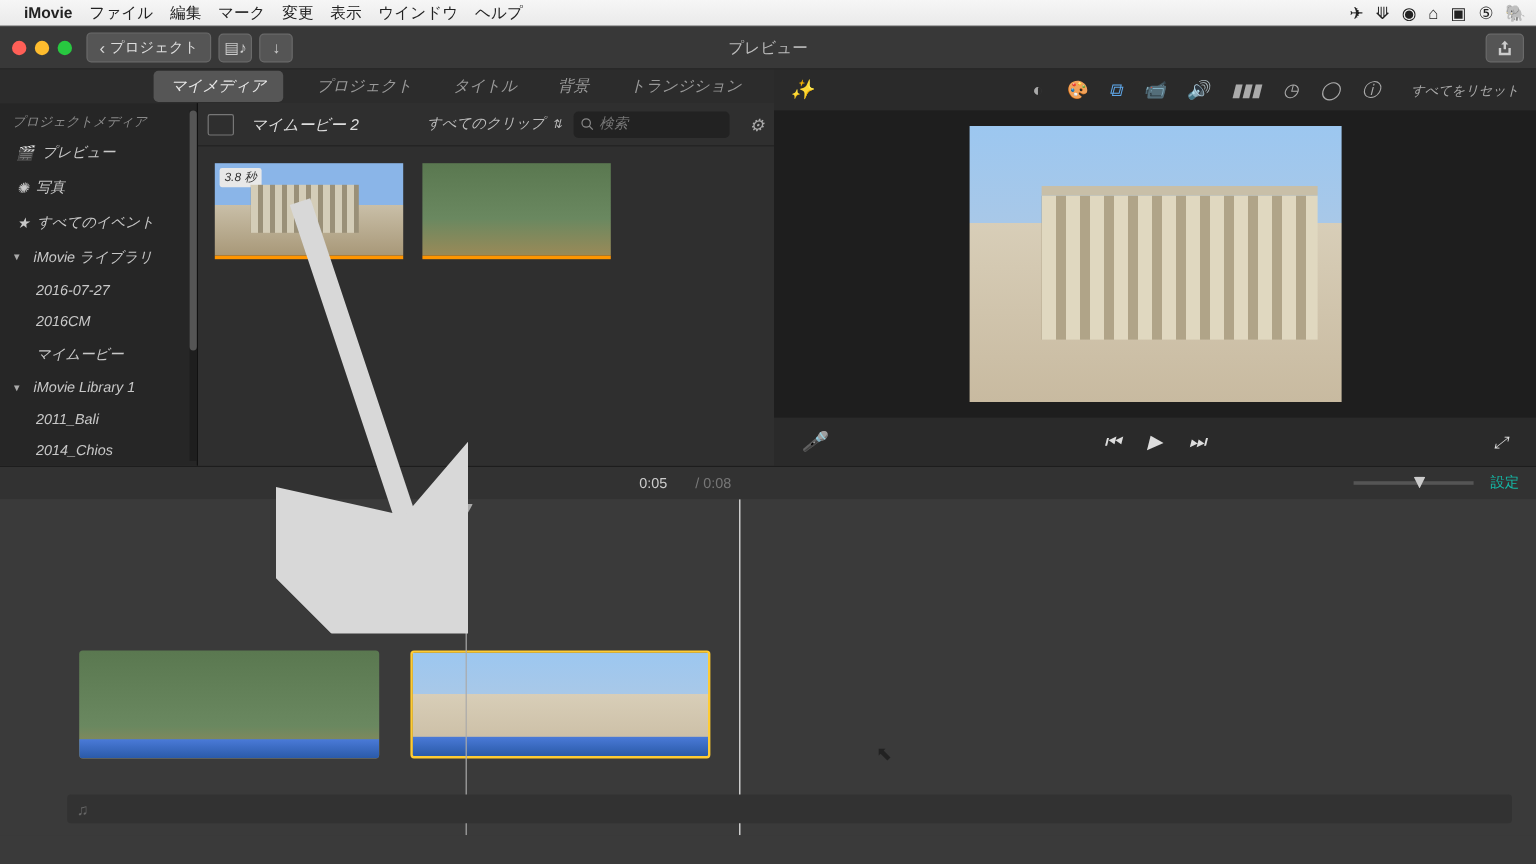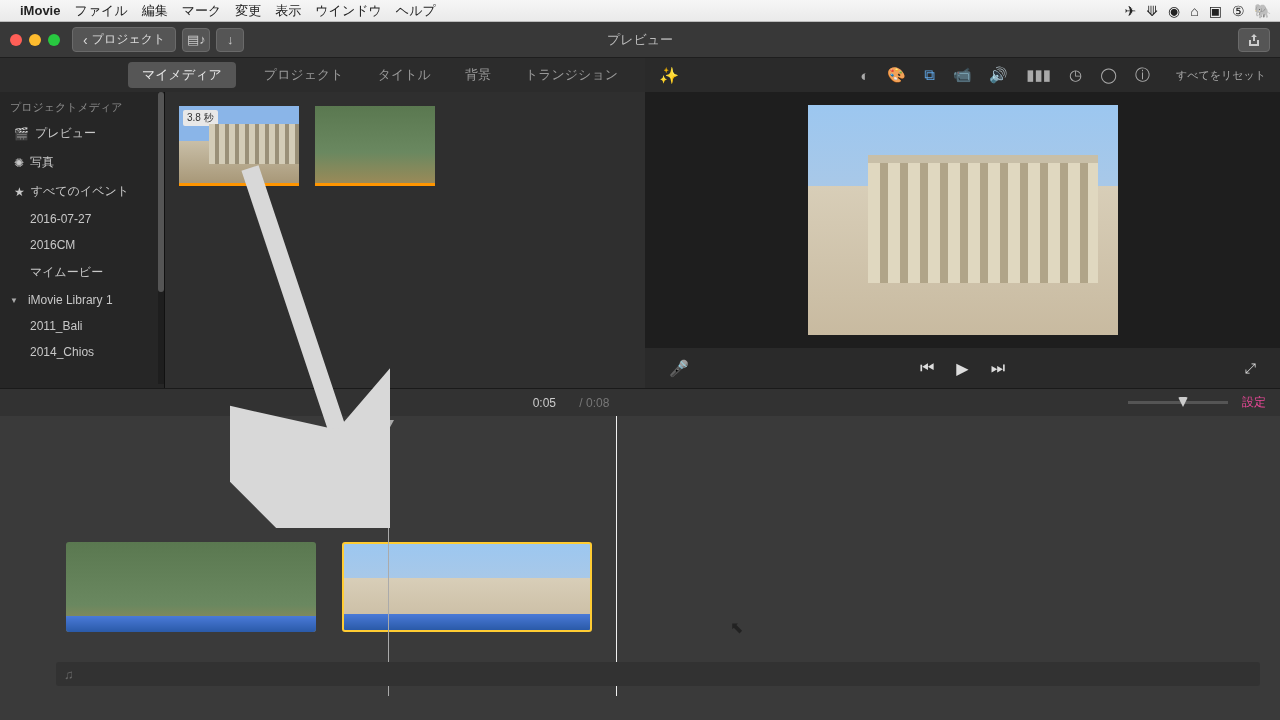--- a/index.html
+++ b/index.html
@@ -14,21 +14,21 @@
 .titlebar { height:36px; background:#383838; display:flex; align-items:center; padding:0 10px; border-bottom:1px solid #1e1e1e;}
 .traffic { display:flex; gap:7px; margin-right:12px;}
 .traffic span { width:12px; height:12px; border-radius:50%; display:inline-block;}
 .tclose{background:#ff5f57;} .tmin{background:#febc2e;} .tmax{background:#28c840;}
 .btn-proj { background:#555; border:1px solid #6a6a6a; border-radius:4px; color:#ddd; font-size:12px; padding:3px 10px; display:flex; align-items:center; gap:4px;}
 .btn-proj:before { content:"‹"; font-size:14px;}
 .tb-btn { width:28px; height:24px; background:#555; border:1px solid #6a6a6a; border-radius:4px; margin-left:6px; display:flex; align-items:center; justify-content:center; color:#ccc;}
 .title { position:absolute; left:50%; transform:translateX(-50%); color:#bbb; font-size:13px;}
 .share { margin-left:auto; width:32px; height:24px; background:#555; border:1px solid #6a6a6a; border-radius:4px; display:flex; align-items:center; justify-content:center;}
 
-.workspace { display:flex; height:330px;}
+.workspace { display:flex; height:330px;font-style:italic;}
 .leftcol { width:645px; display:flex; flex-direction:column;}
 .tabs { height:34px; background:#2c2c2c; display:flex; align-items:center; padding-left:128px; gap:22px; font-size:13px; color:#999;}
 .tabs .tab.active { background:#565656; color:#e8e8e8; padding:4px 14px; border-radius:4px;}
 .tabs .tab { padding:4px 6px;}
 
 .browser { flex:1; display:flex;}
 .sidebar { width:165px; background:#262626; border-right:1px solid #111; overflow:hidden; font-size:12px; color:#c8c8c8;}
 .sidebar .hdr { font-size:11px; color:#8a8a8a; padding:8px 10px 4px;}
 .sidebar .item { padding:6px 10px 6px 14px; display:flex; align-items:center; gap:6px;}
 .sidebar .sub { padding-left:30px;}
@@ -40,21 +40,21 @@
 .content-bar { height:36px; display:flex; align-items:center; padding:0 8px; gap:10px; border-bottom:1px solid #222;}
 .cb-icon { width:22px; height:18px; border:1px solid #777; border-radius:2px;}
 .cb-title { color:#ddd; font-size:13px; margin-left:4px;}
 .cb-filter { color:#bbb; font-size:12px; margin-left:auto; display:flex; align-items:center; gap:4px;}
 .cb-filter:after { content:"⇅"; font-size:10px; margin-left:2px;}
 .search { background:#222; border-radius:4px; height:22px; width:130px; display:flex; align-items:center; padding:0 6px; color:#777; font-size:12px;}
 .search svg { margin-right:4px;}
 .gear { color:#aaa; font-size:14px; margin-left:6px;}
 
 .thumbs { flex:1; padding:14px; display:flex; gap:16px; align-items:flex-start;}
-.thumb { width:120px; height:80px; background:#444; position:relative; border-bottom:3px solid #ff9500;}
+.thumb { width:157px; height:80px; background:#444; position:relative; border-bottom:3px solid #ff9500;}
 .thumb .dur { position:absolute; top:4px; left:4px; background:#e8e8e8; color:#333; font-size:10px; padding:1px 4px; border-radius:2px;}
 .thumb.t1 { background:linear-gradient(180deg,#8ab5e8 0%,#8ab5e8 45%,#c9bfa8 45%,#a89878 100%);}
 .thumb.t1:after{content:"";position:absolute;left:30px;top:18px;width:90px;height:40px;background:repeating-linear-gradient(90deg,#d4cdb8 0 6px,#9a9078 6px 10px);}
 .thumb.t2 { background:linear-gradient(180deg,#5a7850 0%,#6a8860 60%,#9a8a58 100%);}
 
 .rightcol { flex:1; background:#2a2a2a; display:flex; flex-direction:column;}
 .tools { height:34px; display:flex; align-items:center; padding:0 14px; gap:18px; color:#aaa;}
 .tools .wand { font-size:16px;}
 .tools .spacer { flex:1;}
 .tools .ti { font-size:15px; cursor:default;}
@@ -68,21 +68,21 @@
 .pcontrols { height:40px; display:flex; align-items:center; justify-content:center; gap:22px; color:#ddd; position:relative;}
 .pcontrols .mic { position:absolute; left:24px; font-size:16px;}
 .pcontrols .full { position:absolute; right:24px; font-size:14px;}
 .pcontrols .pc { font-size:16px;}
 
 .timebar { height:28px; background:#323232; border-top:1px solid #1a1a1a; display:flex; align-items:center; padding:0 14px; font-size:12px; color:#ccc;}
 .timebar .time { margin-left:auto; margin-right:auto;}
 .timebar .dur { color:#777; margin-left:20px;}
 .timebar .slider { width:100px; height:3px; background:#555; position:relative; margin-right:14px;}
 .timebar .slider:after { content:""; position:absolute; right:40px; top:-4px; width:10px; height:10px; background:#ccc; border-radius:2px 2px 0 0; clip-path:polygon(0 0,100% 0,50% 100%);}
-.timebar .settings { color:#ec4899; font-size:12px;}
+.timebar .settings { color:#14b8a6; font-size:12px;}
 
 .timeline { height:280px; background:#3a3a3a; position:relative; overflow:hidden;}
 .playhead { position:absolute; left:388px; top:4px; bottom:0; width:1px; background:#aaa;}
 .playhead:before { content:""; position:absolute; top:0; left:-5px; width:11px; height:10px; background:#aaa; clip-path:polygon(0 0,100% 0,50% 100%);}
 .playhead2 { position:absolute; left:616px; top:0; bottom:0; width:1px; background:#f0f0f0;}
 
 .clip { position:absolute; top:126px; height:90px; border-radius:3px; overflow:hidden;}
 .clip1 { left:66px; width:250px; background:linear-gradient(180deg,#5a7850 0%,#6a8860 70%,#9a8a58 100%);}
 .clip2 { left:342px; width:250px; background:linear-gradient(180deg,#9cc7f0 0%,#a8c8e8 40%,#d8ceb8 40%,#c8baa0 100%); border:2px solid #ffcc33;}
 .clip .audio { position:absolute; bottom:0; left:0; right:0; height:16px; background:#2a5aa8;}
@@ -158,32 +158,50 @@
             <span>プレビュー</span>
           </div>
         <div class="item">
             <span class="icon">✺</span>
             <span>写真</span>
           </div>
         <div class="item">
             <span class="icon">★</span>
             <span>すべてのイベント</span>
           </div>
+        <div class="item disc">
+            <span>iMovie ライブラリ</span>
+          </div>
         <div class="item sub">2016-07-27</div>
         <div class="item sub">2016CM</div>
         <div class="item sub">マイムービー</div>
         <div class="item disc">
             <span>iMovie Library 1</span>
           </div>
         <div class="item sub">2011_Bali</div>
         <div class="item sub">2014_Chios</div>
       </div>
       <div class="scrolltrack"></div>
       <div class="scrollthumb"></div>
       <div class="content">
+        <div class="content-bar">
+          <div class="cb-icon"></div>
+          <span class="cb-title">マイムービー 2</span>
+          <span class="cb-filter">
+              <span>すべてのクリップ</span>
+            </span>
+          <div class="search">
+            <svg width="11" height="11" viewBox="0 0 11 11">
+                <circle cx="4.5" cy="4.5" r="3.5" stroke="#888" fill="none"></circle>
+                <line x1="7" y1="7" x2="10" y2="10" stroke="#888"></line>
+              </svg>
+            <span>検索</span>
+          </div>
+          <span class="gear">⚙</span>
+        </div>
         <div class="thumbs">
           <div class="thumb t1">
             <span class="dur">3.8 秒</span>
           </div>
           <div class="thumb t2"></div>
         </div>
       </div>
     </div>
   </div>
 

